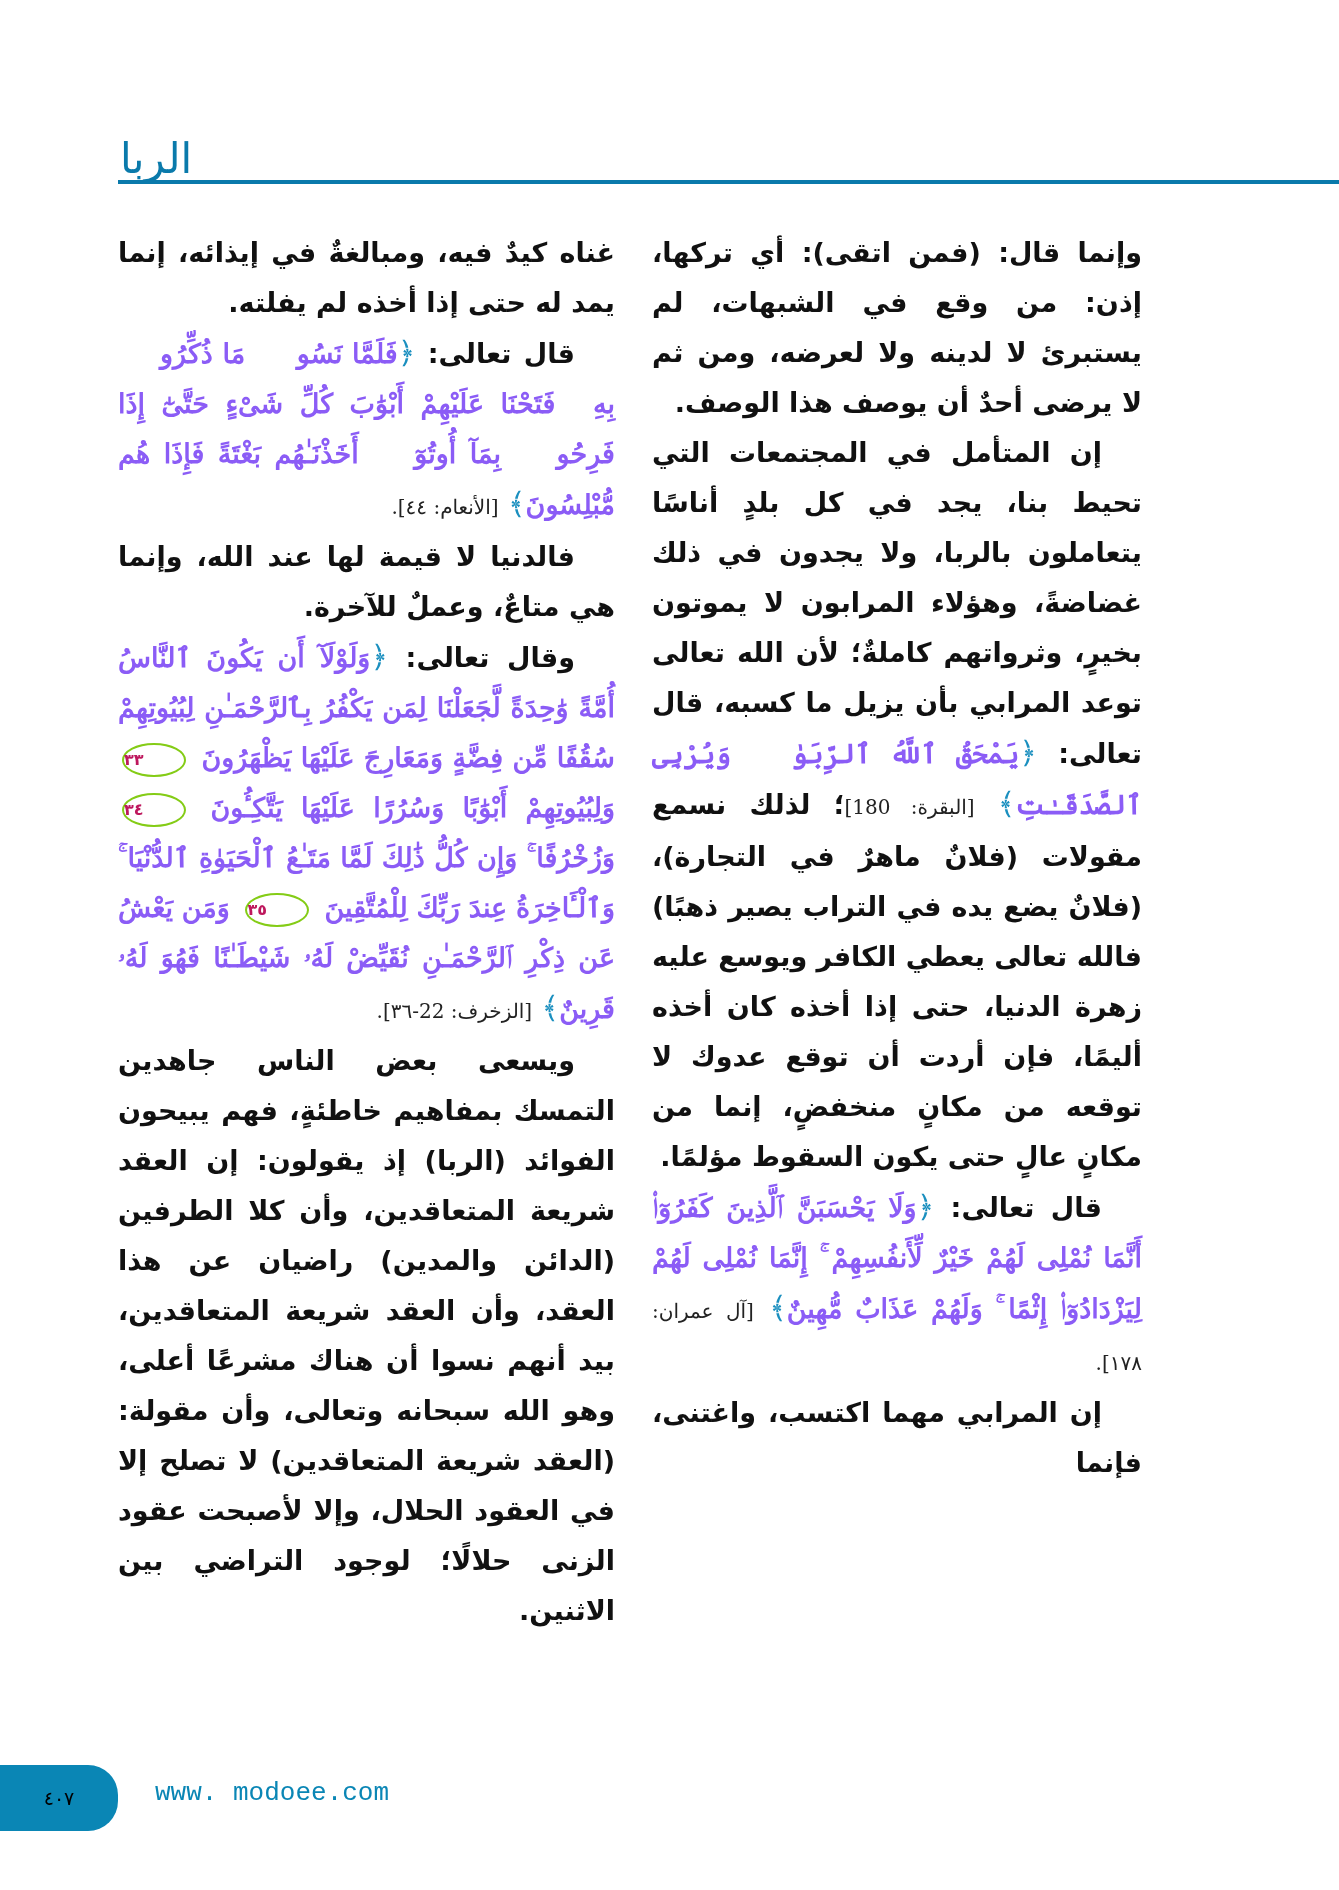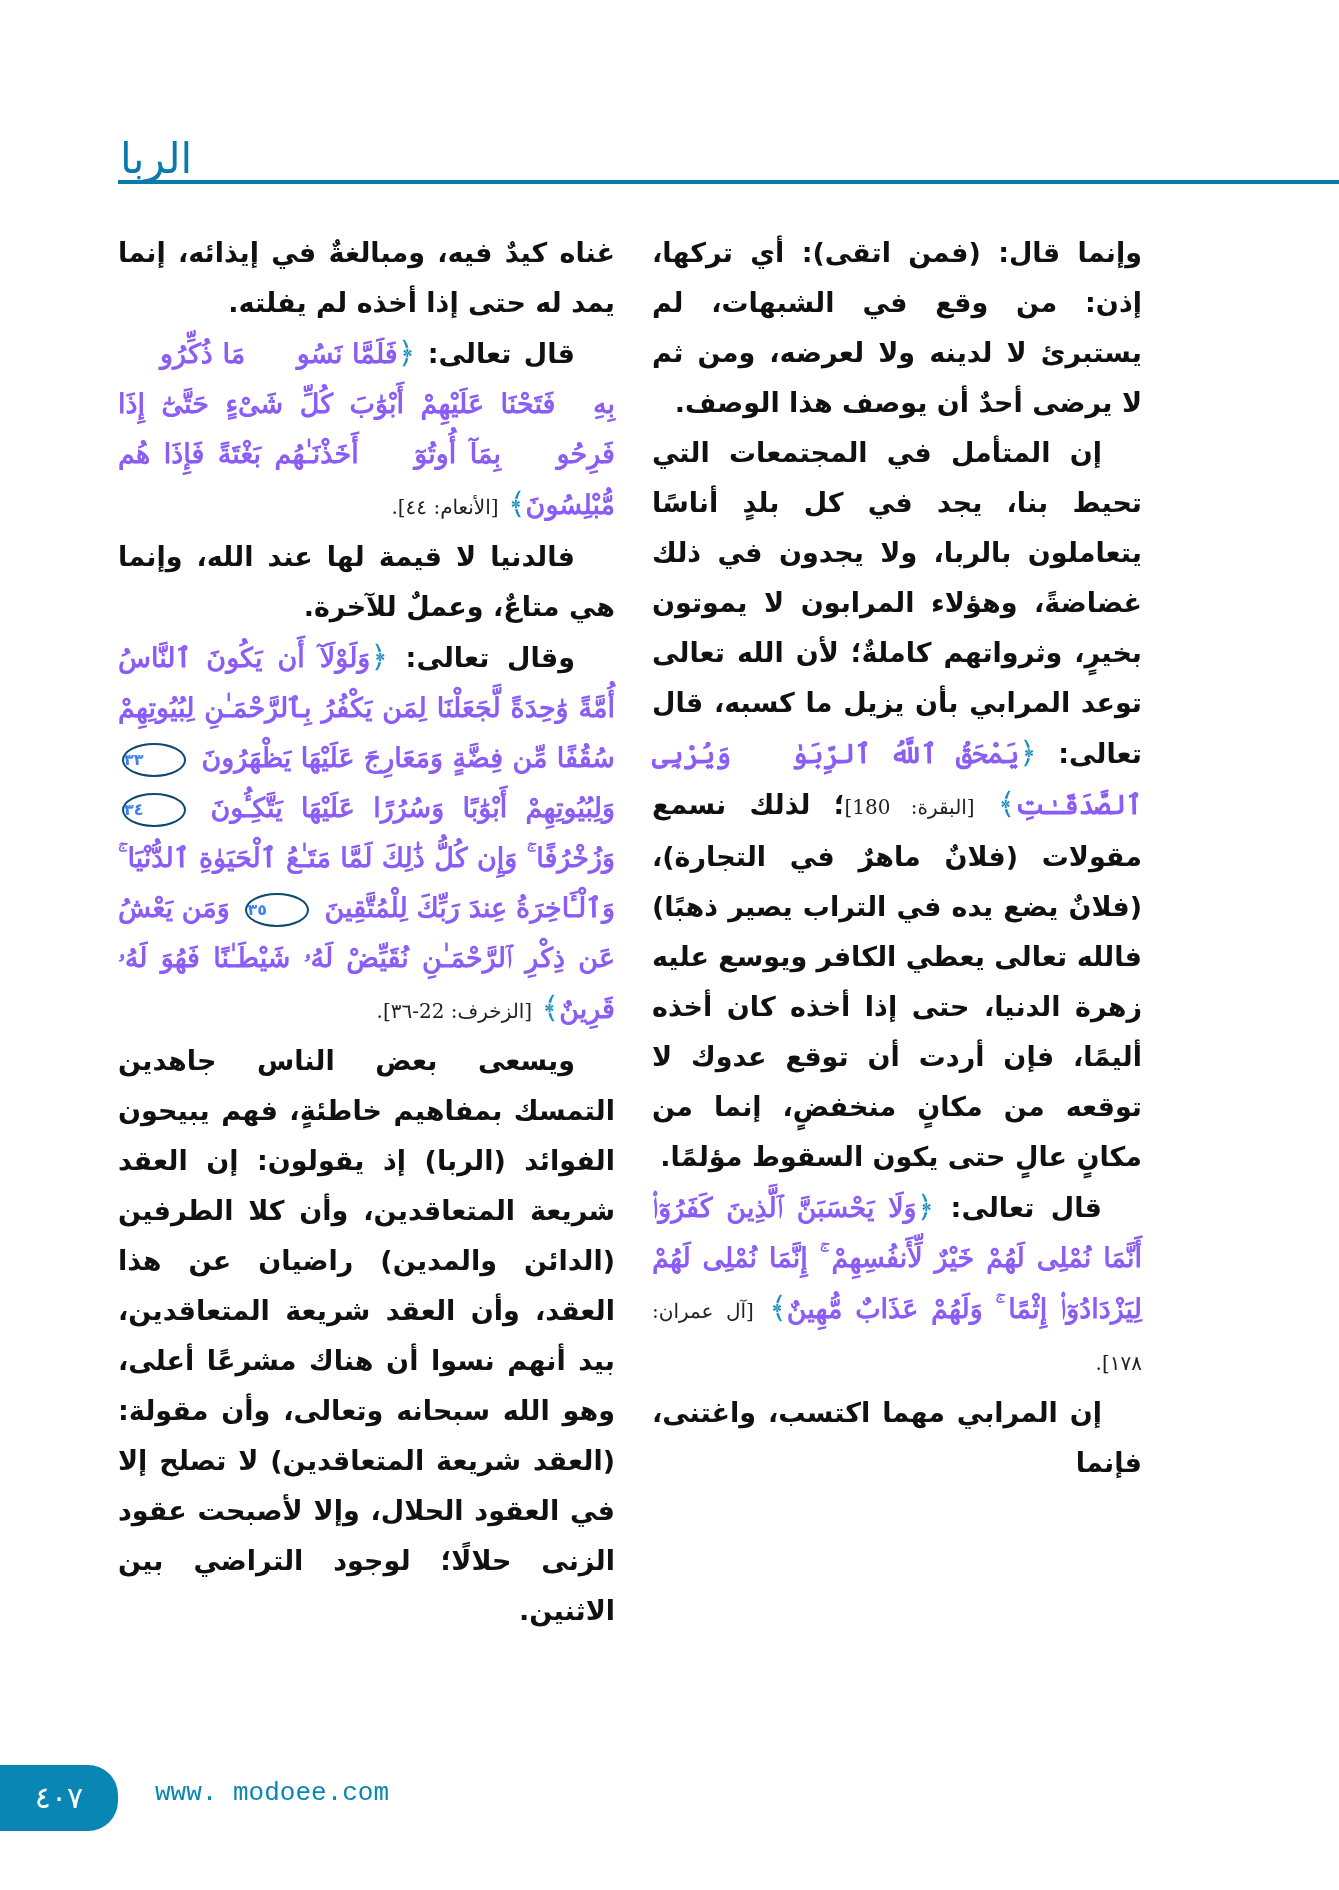--- a/index.html
+++ b/index.html
@@ -10,26 +10,26 @@
   .header-rule { position: absolute; left: 118px; top: 180px; width: 1221px; height: 4px; background: #0a7aab; }
   .column { position: absolute; top: 228px; direction: rtl; text-align: justify;
             font-size: 27px; font-weight: bold; line-height: 50px; }
   .col-right { left: 652px; width: 490px; }
   .col-left  { left: 118px; width: 497px; }
   .para { margin: 0; text-align-last: right; }
   .para.indent { text-indent: 40px; }
   .quran { color: #8b5cf6; font-family: Liberation Serif, serif; font-weight: bold; font-size: 27px; }
   .ref { color: #222; font-weight: normal; font-size: 20px; font-family: "DejaVu Serif", serif; }
   .bracket { color: #1a8fbf; font-weight: normal; font-size: 30px; }
-  .ayah-num { display: inline-block; min-width: 30px; height: 30px; border: 2px solid #0c4a6e; border-radius: 50%;
-              color: #3b82f6; font-size: 16px; line-height: 30px; text-align: center; vertical-align: middle;
+  .ayah-num { display: inline-block; min-width: 30px; height: 30px; border: 2px solid #84cc16; border-radius: 50%;
+              color: #be185d; font-size: 16px; line-height: 30px; text-align: center; vertical-align: middle;
               font-weight: bold; margin: 0 4px; }
   .footer-tab { position: absolute; left: 0; top: 1765px; width: 118px; height: 66px; background: #0a86b5;
-                border-top-right-radius: 30px; border-bottom-right-radius: 30px; color: #ffffff;
-                font-size: 30px; line-height: 66px; text-align: center; direction: rtl; }
+                border-top-right-radius: 30px; border-bottom-right-radius: 30px; color: #000000;
+                font-size: 19px; line-height: 66px; text-align: center; direction: rtl; }
   .footer-url { position: absolute; left: 155px; top: 1778px; font-size: 26px; color: #0a86b5;
                 font-family: Liberation Mono, monospace; }
 </style>
 </head>
 <body>
 
 <div class="header-title">الربا</div>
 <div class="header-rule"></div>
 
 <div class="column col-right">

